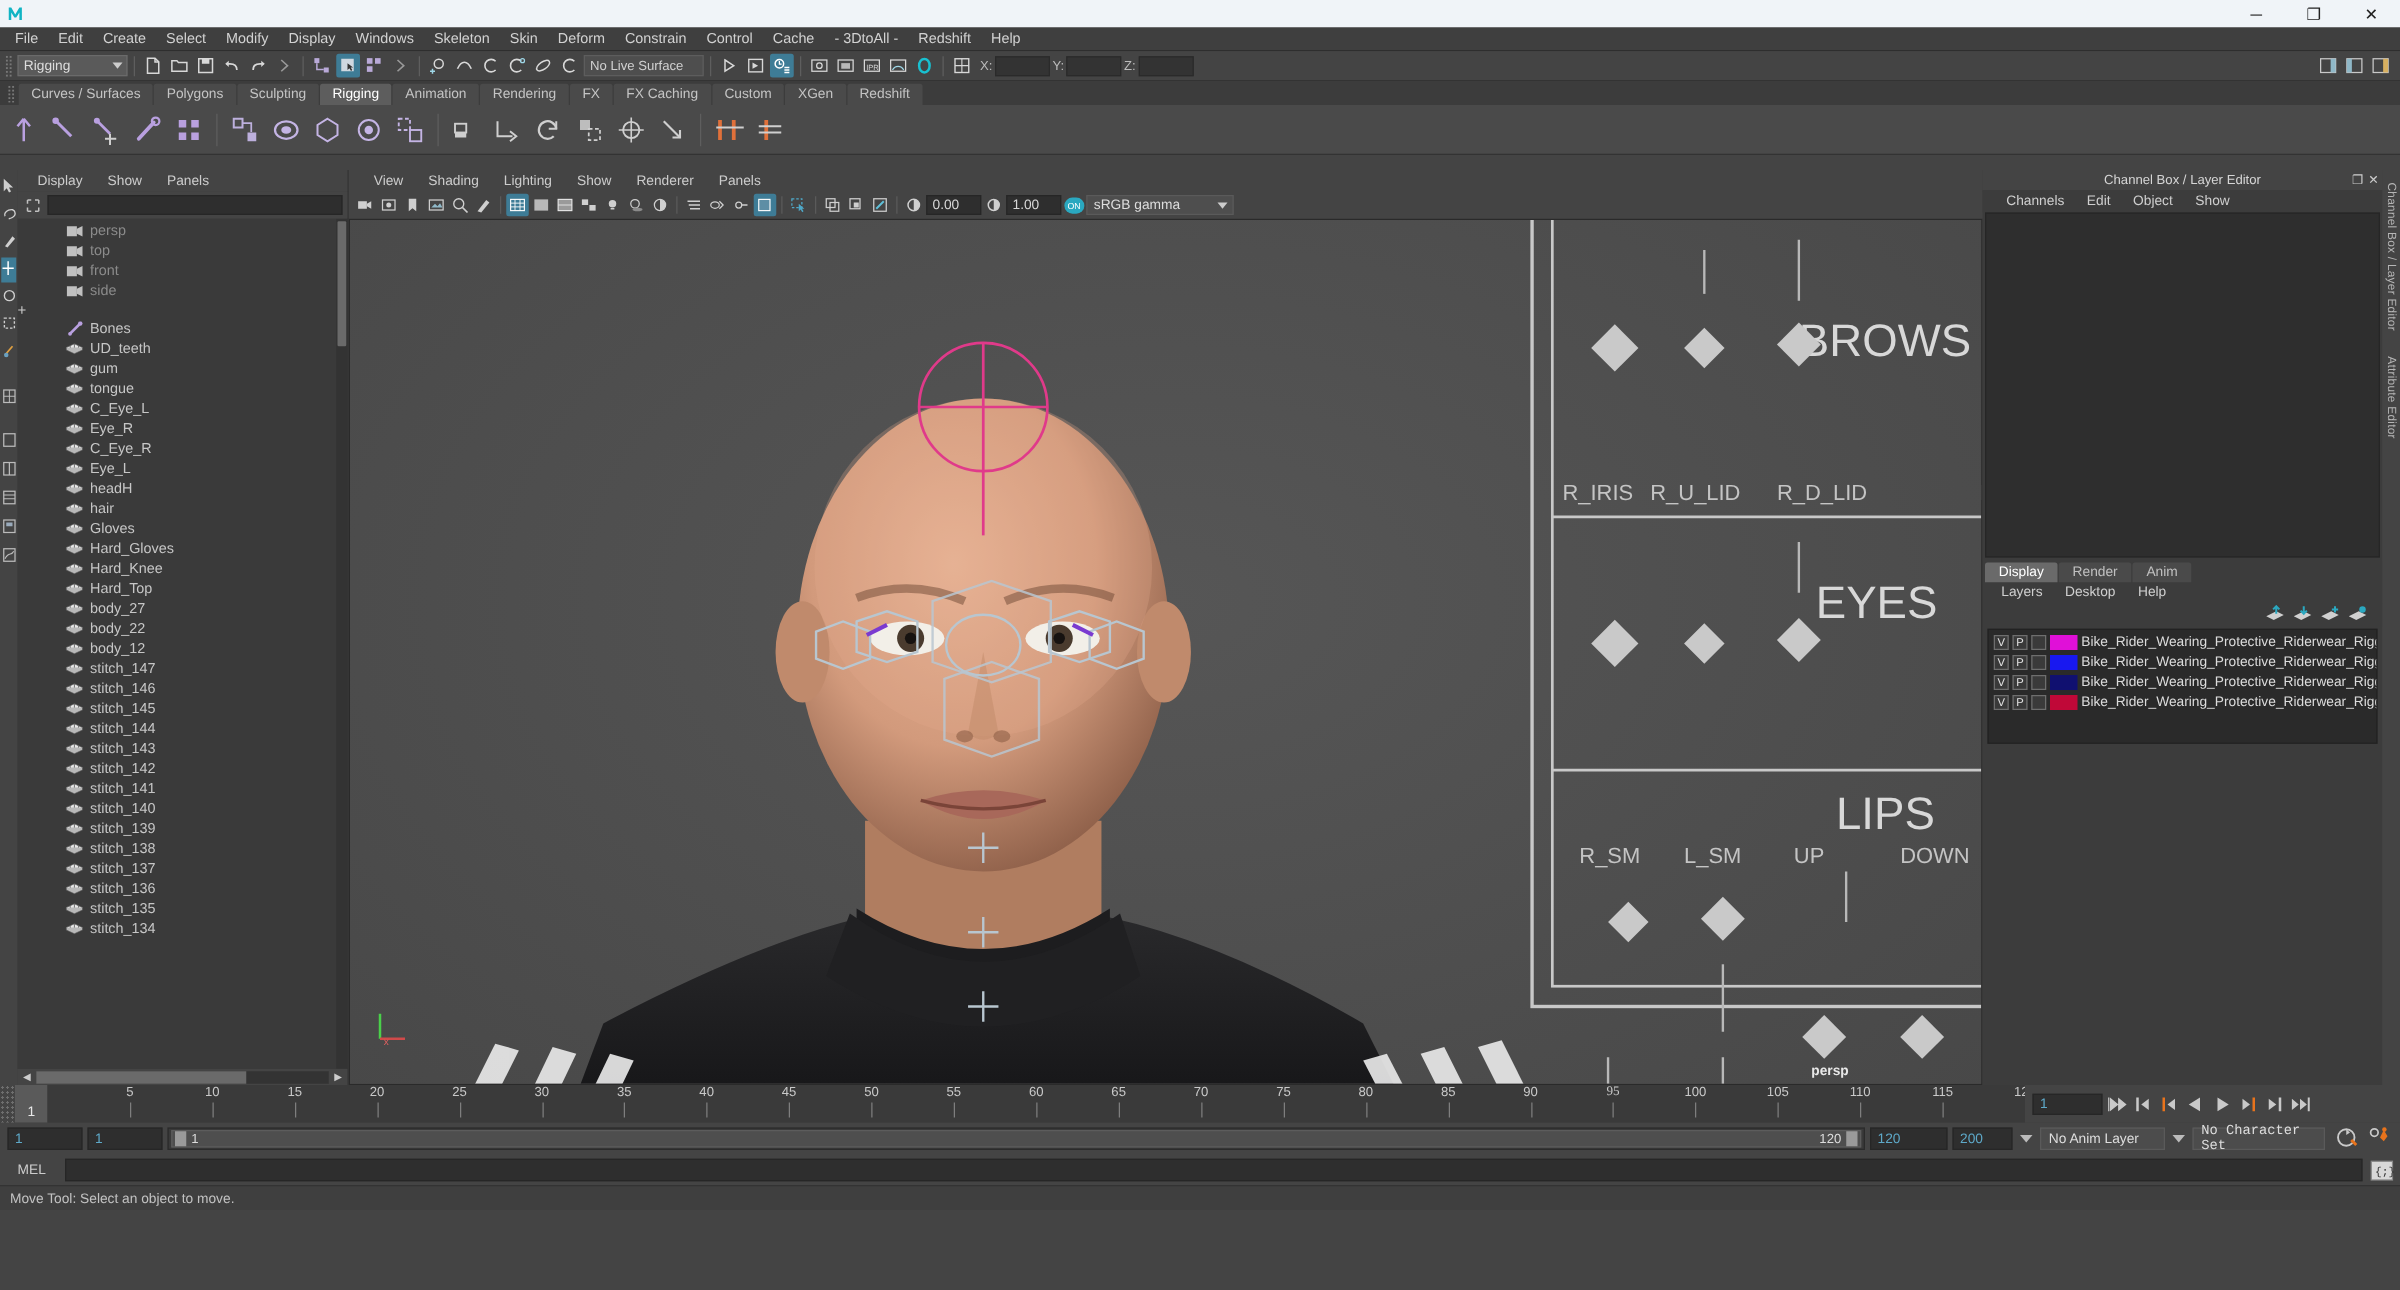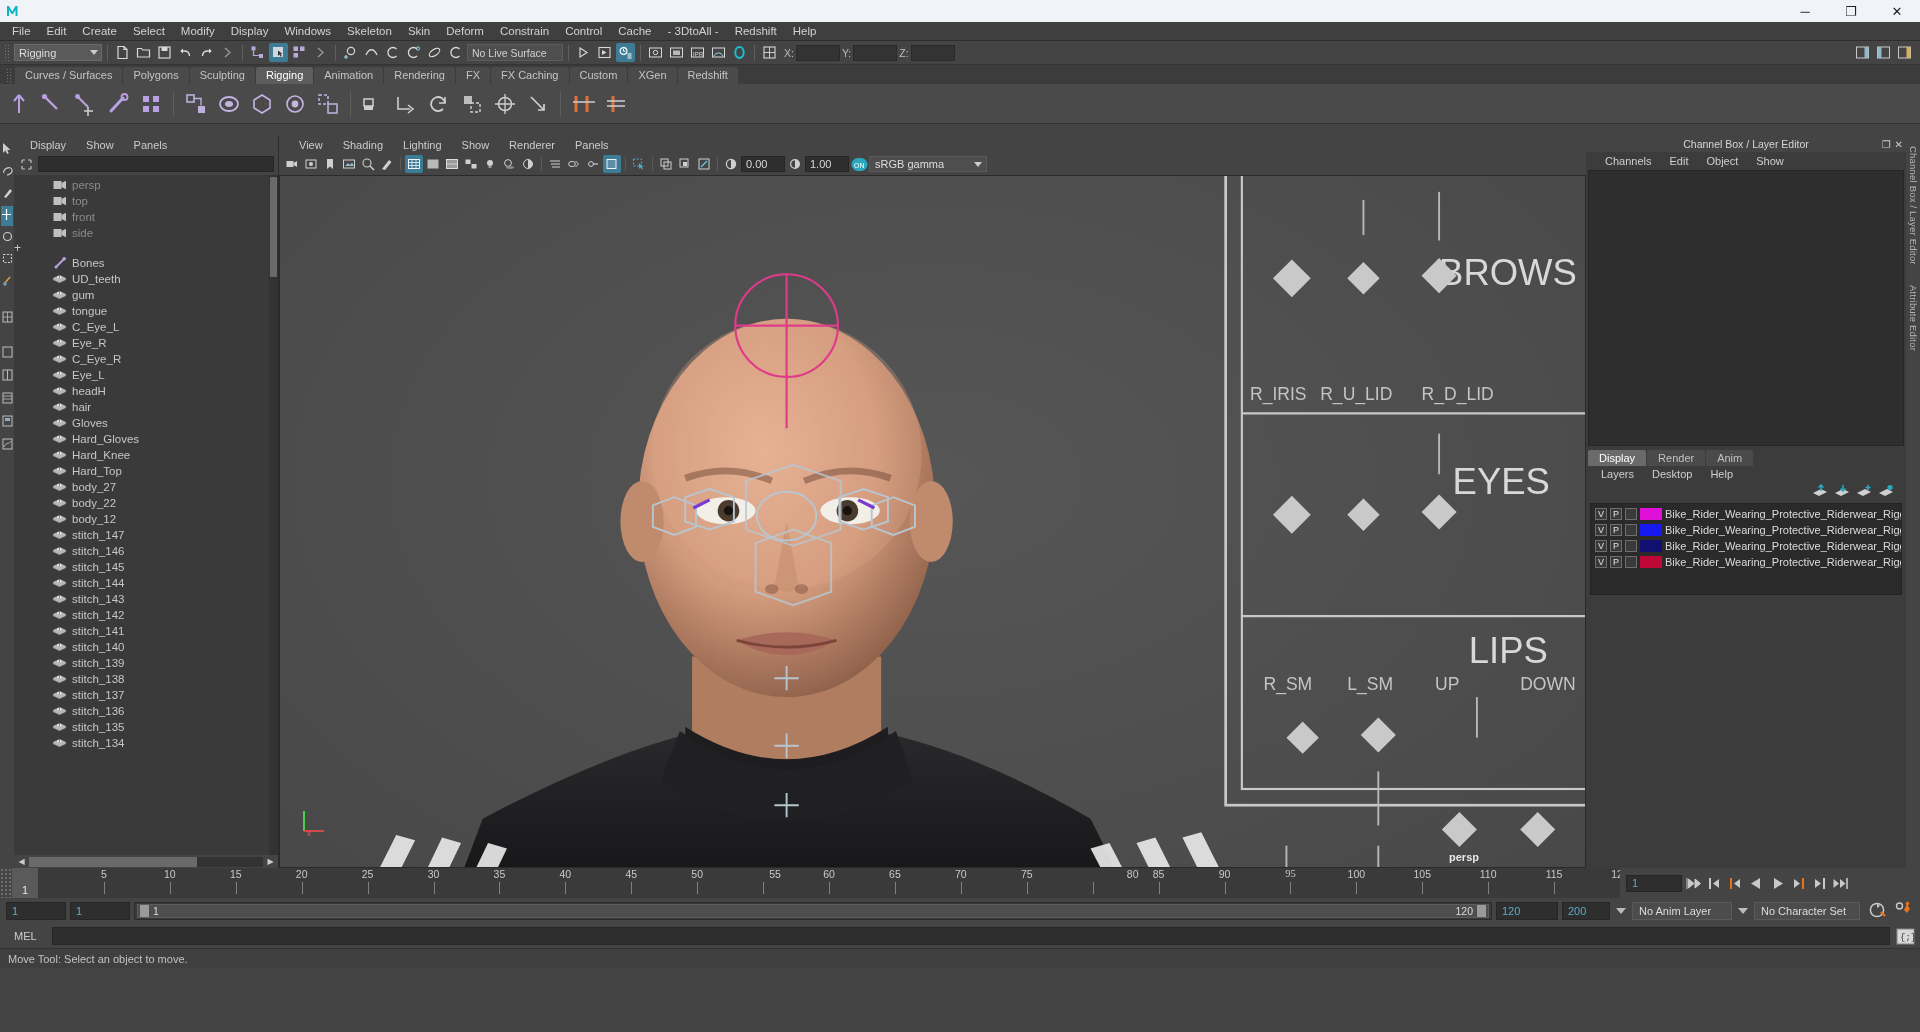--- a/index.html
+++ b/index.html
@@ -1467,31 +1467,31 @@
         <div class="tl" style="left: 25%;">30</div>
         <div class="tk" style="left: 29.1667%;"></div>
         <div class="tl" style="left: 29.1667%;">35</div>
         <div class="tk" style="left: 33.3333%;"></div>
         <div class="tl" style="left: 33.3333%;">40</div>
         <div class="tk" style="left: 37.5%;"></div>
         <div class="tl" style="left: 37.5%;">45</div>
         <div class="tk" style="left: 41.6667%;"></div>
         <div class="tl" style="left: 41.6667%;">50</div>
         <div class="tk" style="left: 45.8333%;"></div>
-        <div class="tl" style="left: 45.8333%; margin-left: 12px;">55</div>
+        <div class="tl" style="left: 45.8333%;">55</div>
         <div class="tk" style="left: 50%;"></div>
         <div class="tl" style="left: 50%;">60</div>
         <div class="tk" style="left: 54.1667%;"></div>
         <div class="tl" style="left: 54.1667%;">65</div>
         <div class="tk" style="left: 58.3333%;"></div>
         <div class="tl" style="left: 58.3333%;">70</div>
         <div class="tk" style="left: 62.5%;"></div>
         <div class="tl" style="left: 62.5%;">75</div>
         <div class="tk" style="left: 66.6667%;"></div>
-        <div class="tl" style="left: 66.6667%; margin-left: 40px;">80</div>
+        <div class="tl" style="left: 66.6667%;">80</div>
         <div class="tk" style="left: 70.8333%;"></div>
         <div class="tl" style="left: 70.8333%;">85</div>
         <div class="tk" style="left: 75%;"></div>
         <div class="tl" style="left: 75%;">90</div>
         <div class="tk" style="left: 79.1667%;"></div>
         <div class="tl" style="left: 79.1667%; font-family: Liberation Serif, serif;">95</div>
         <div class="tk" style="left: 83.3333%;"></div>
         <div class="tl" style="left: 83.3333%;">100</div>
         <div class="tk" style="left: 87.5%;"></div>
         <div class="tl" style="left: 87.5%;">105</div>
@@ -1576,21 +1576,21 @@
       <span>120</span>
     </div>
     <div class="rfield" style="width:48px;">
       <span>200</span>
     </div>
     <span class="dwedge"></span>
     <div class="dropsel" style="width:100px;">
       <span>No Anim Layer</span>
     </div>
     <span class="dwedge"></span>
-    <div class="dropsel" style="width:106px;">
+    <div class="dropsel" style="width:106px;font-family:Liberation Mono, monospace;">
       <span>No Character Set</span>
     </div>
     <span style="margin-left:4px;">
       <svg width="20" height="18" viewBox="0 0 20 18">
           <circle cx="9" cy="9" r="6.6" fill="none" stroke="#c9c9c9" stroke-width="1.5"></circle>
           <path d="M9 2.4 L12 5 L9 7" fill="#c9c9c9"></path>
           <path d="M13 11 l4 4" stroke="#e8731c" stroke-width="2.4"></path>
         </svg>
     </span>
     <span style="margin-left:2px;">

